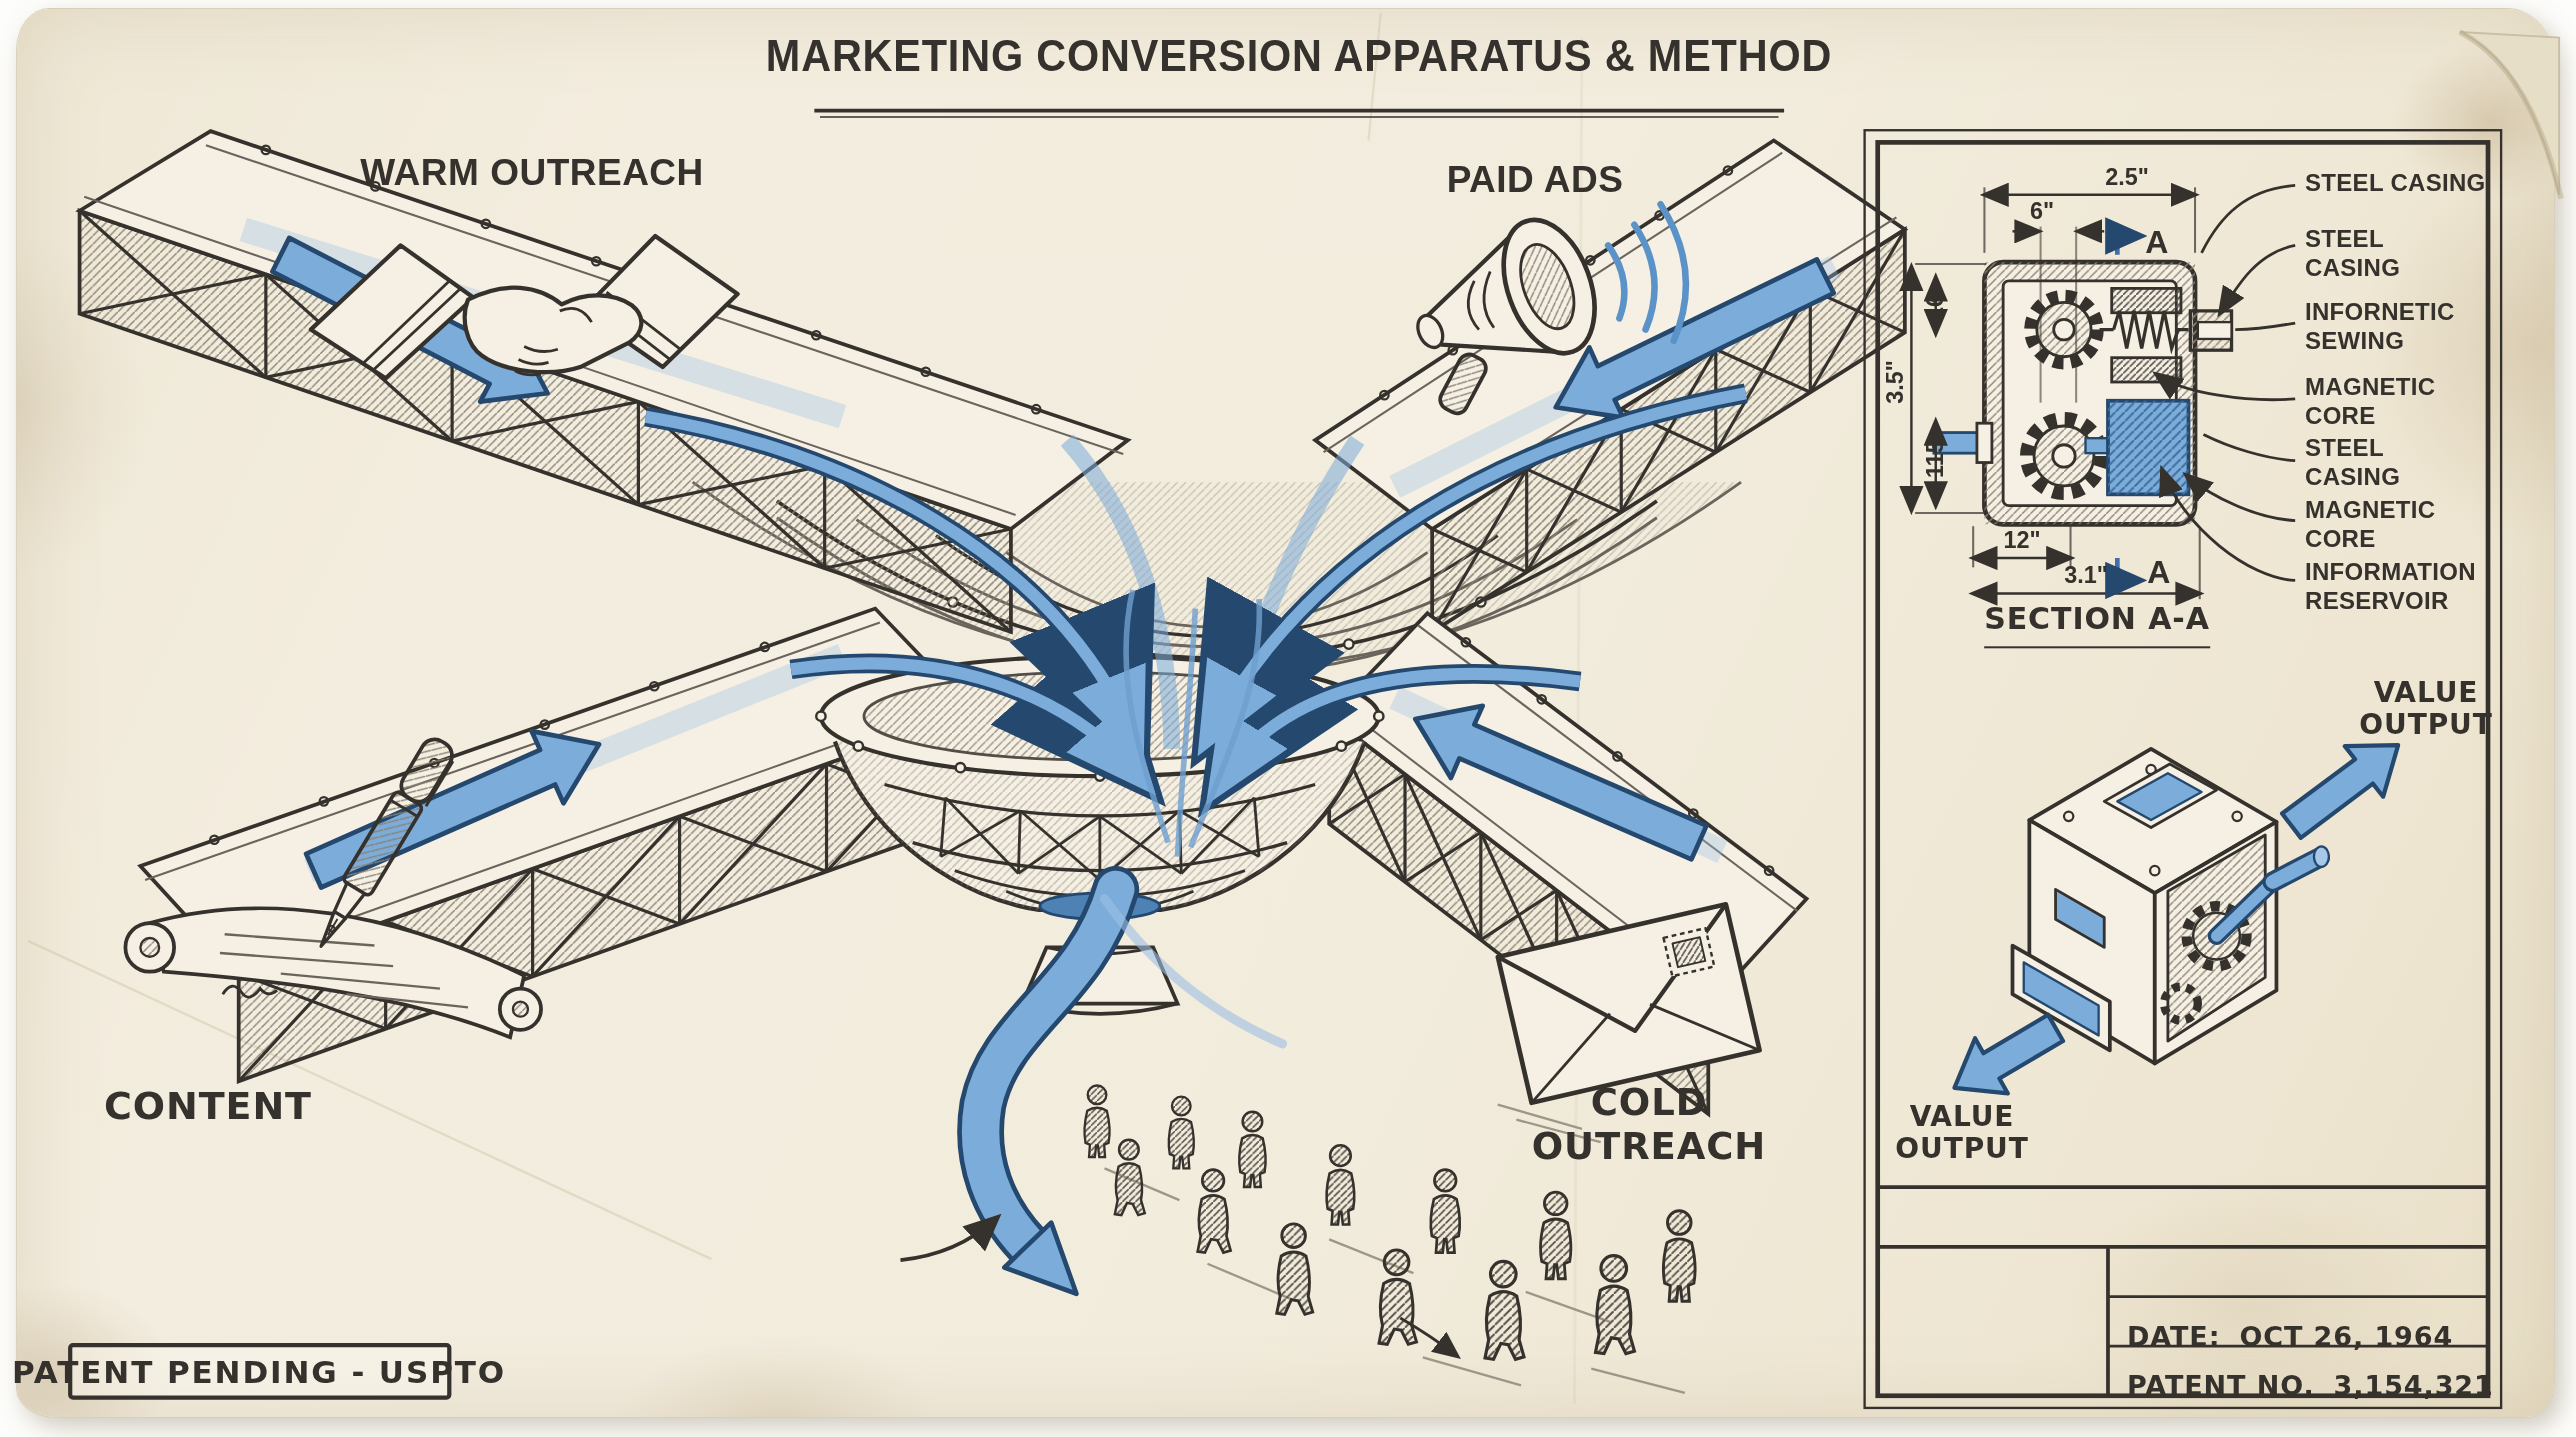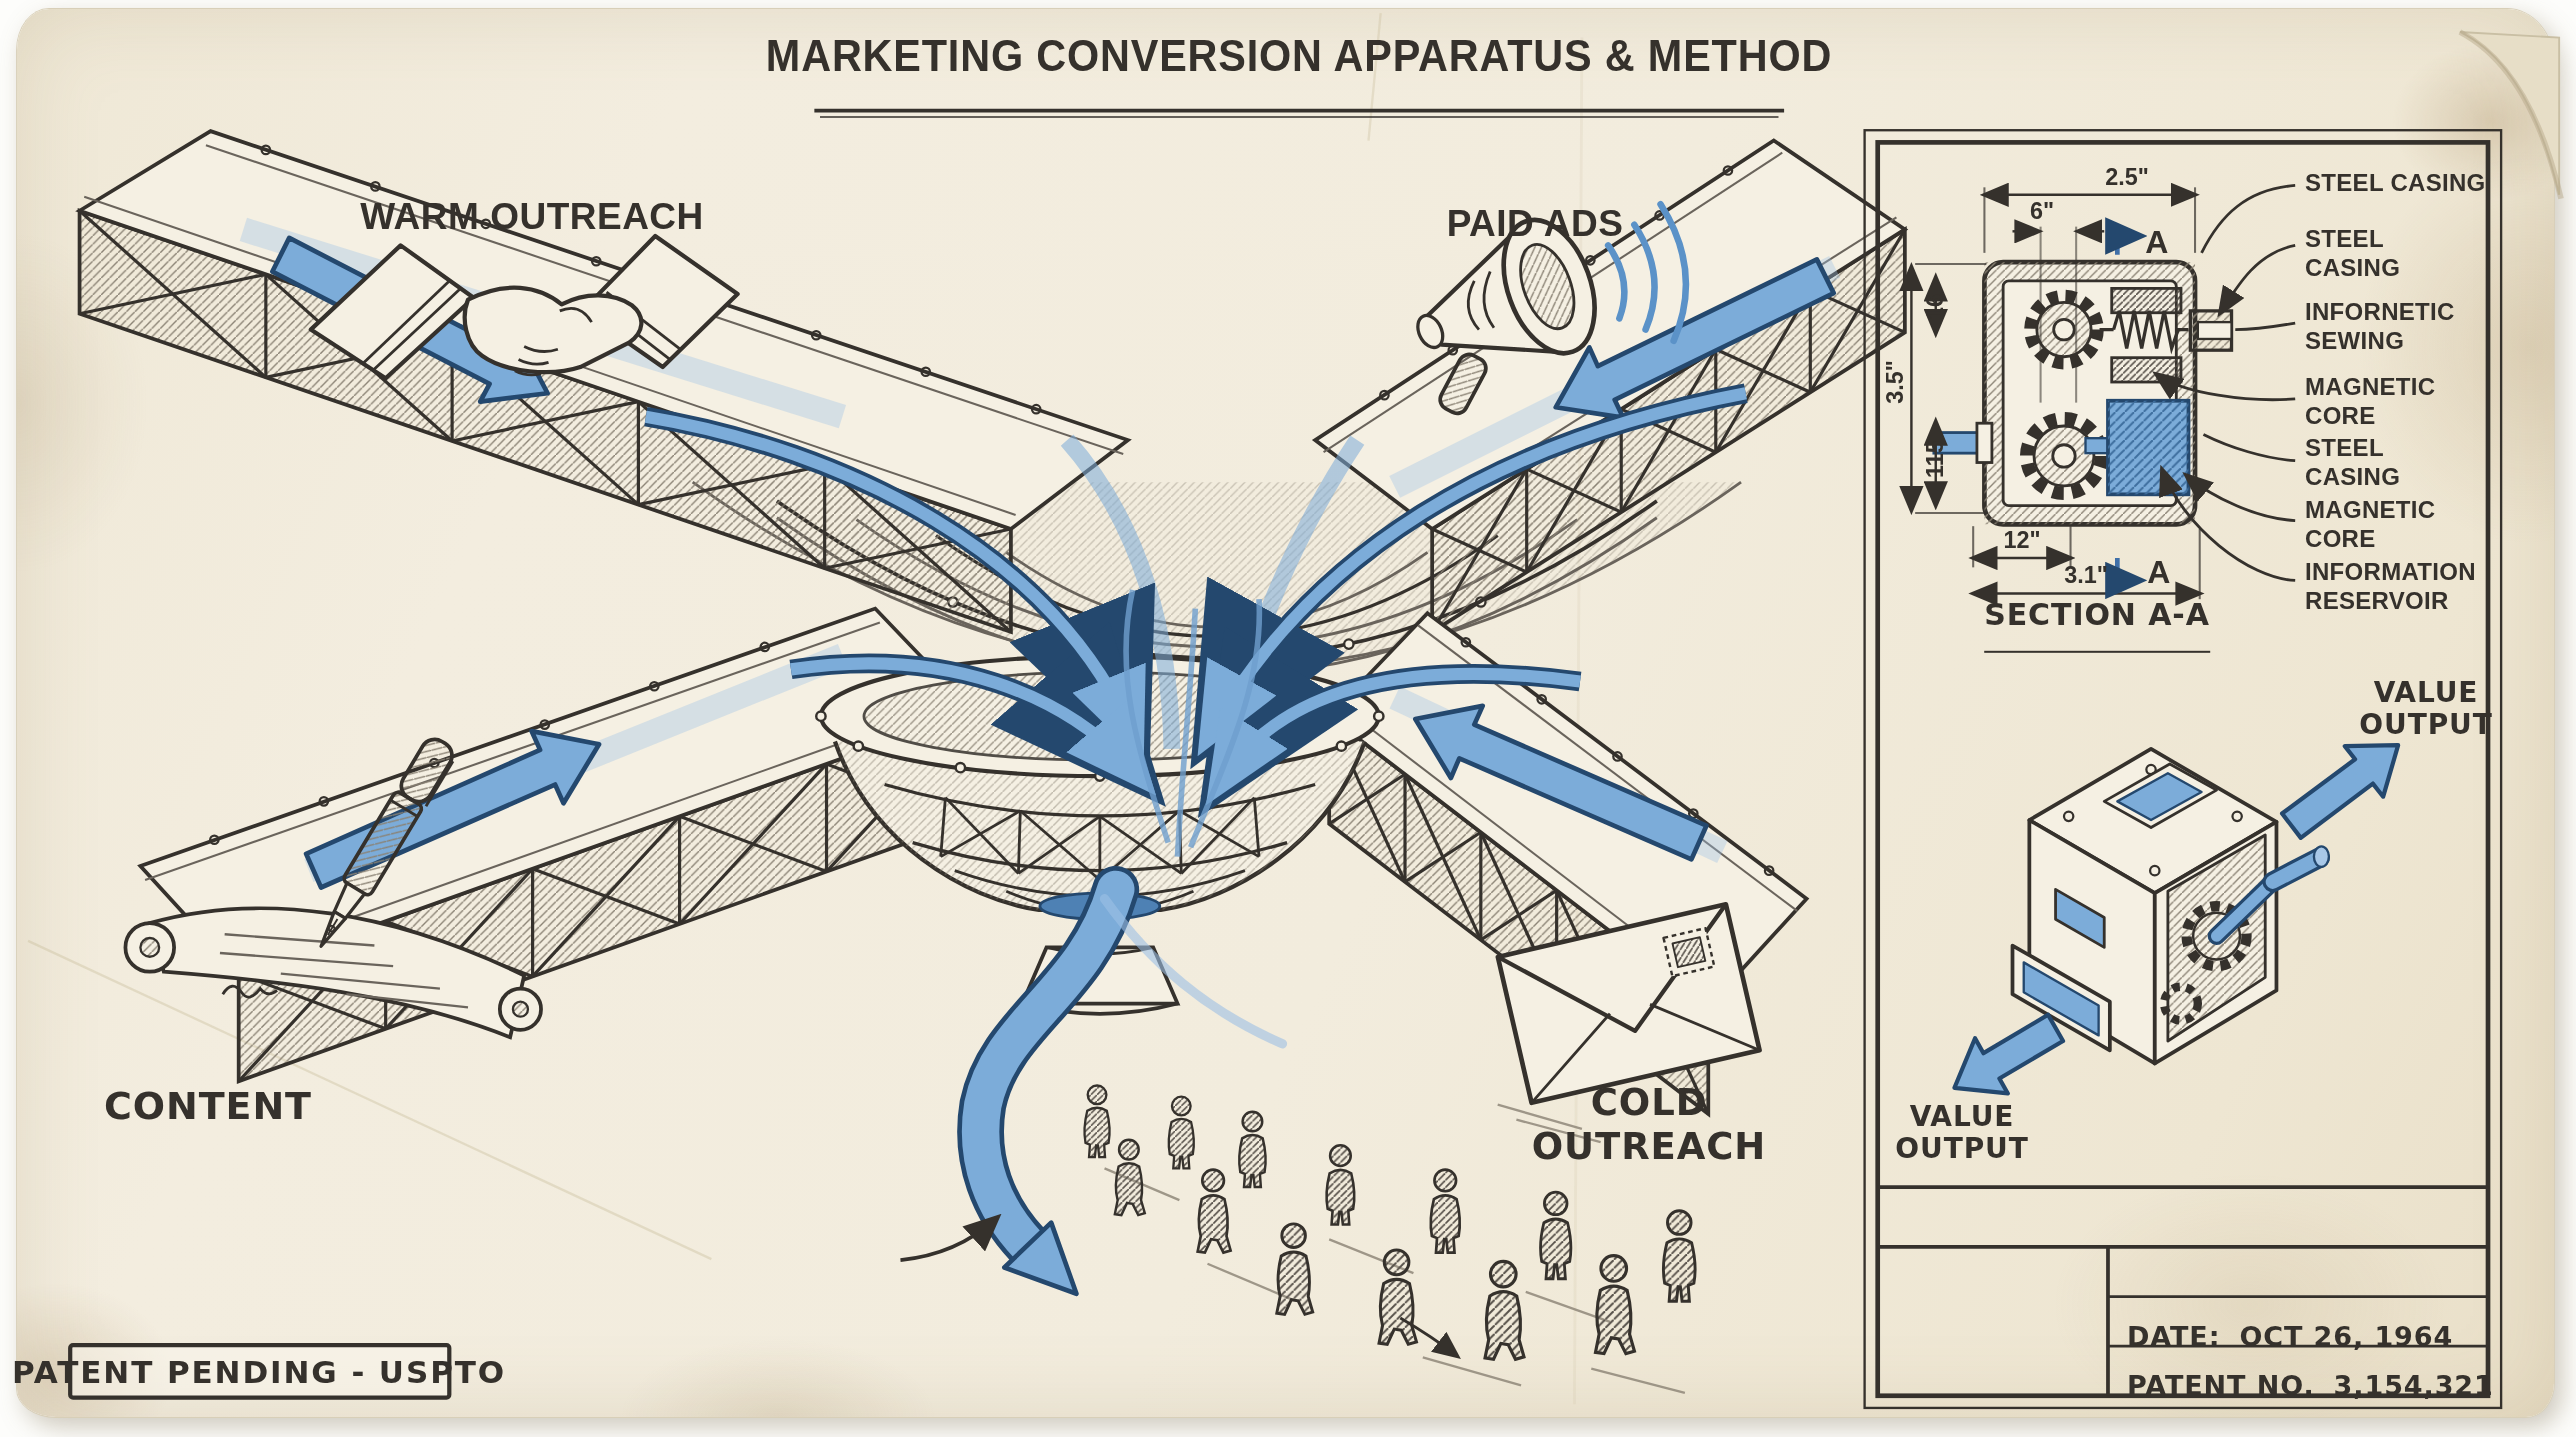--- a/index.html
+++ b/index.html
@@ -16,27 +16,27 @@
            linear-gradient(115deg,#efe8d6 0%,#f3eddf 22%,#f2ecdd 55%,#eee6d2 85%,#e9dfc8 100%);
          border-radius:32px 47px 28px 39px / 41px 56px 34px 28px;
          box-shadow:0 0 0 0.9px #d8cfb8, 7.5px 9.4px 24px rgba(120,105,75,.35), inset 0 0 84px rgba(150,125,85,.18);}
   svg.art{position:absolute;left:0;top:0;width:2576px;height:1438px;}
   .lbl{position:absolute;transform:translate(-50%,-50%);text-align:center;font-weight:bold;
        letter-spacing:0.9px;white-space:pre-line;line-height:1.18;}
   .tech{font-family:"Liberation Sans",sans-serif;letter-spacing:0.5px;}
   .left{transform:translate(0,-50%);text-align:left;}
   .rot{transform:translate(-50%,-50%) rotate(-90deg);}
   .title{font-size:44px;transform:translate(-50%,-50%) scaleX(.94);letter-spacing:0.9px;}
-  .big{font-size:37px;margin-top:44px;}
+  .big{font-size:37px;}
   .comicL{font-size:38px;}
   .part{font-size:24px;line-height:1.22;letter-spacing:0.3px;}
   .dim{font-size:23.4px;letter-spacing:0;}
   .amark{font-size:32px;}
   .vout{font-size:28px;line-height:1.15;}
-  .sec{font-size:30px;border-bottom:2.8px solid var(--ink,#35312c);padding-bottom:19px;}
+  .sec{font-size:30px;border-bottom:2.8px solid var(--ink,#35312c);padding-bottom:10px;}
   .figcap{font-size:31px;letter-spacing:0.5px;}
   .meta{font-size:27px;}
   .meta .val{margin-left:19px;}
   .stamp{font-size:31px;letter-spacing:1.9px;}
 </style>
 </head>
 <body>
 
 <div class="stage">
   <div class="paper"></div>

